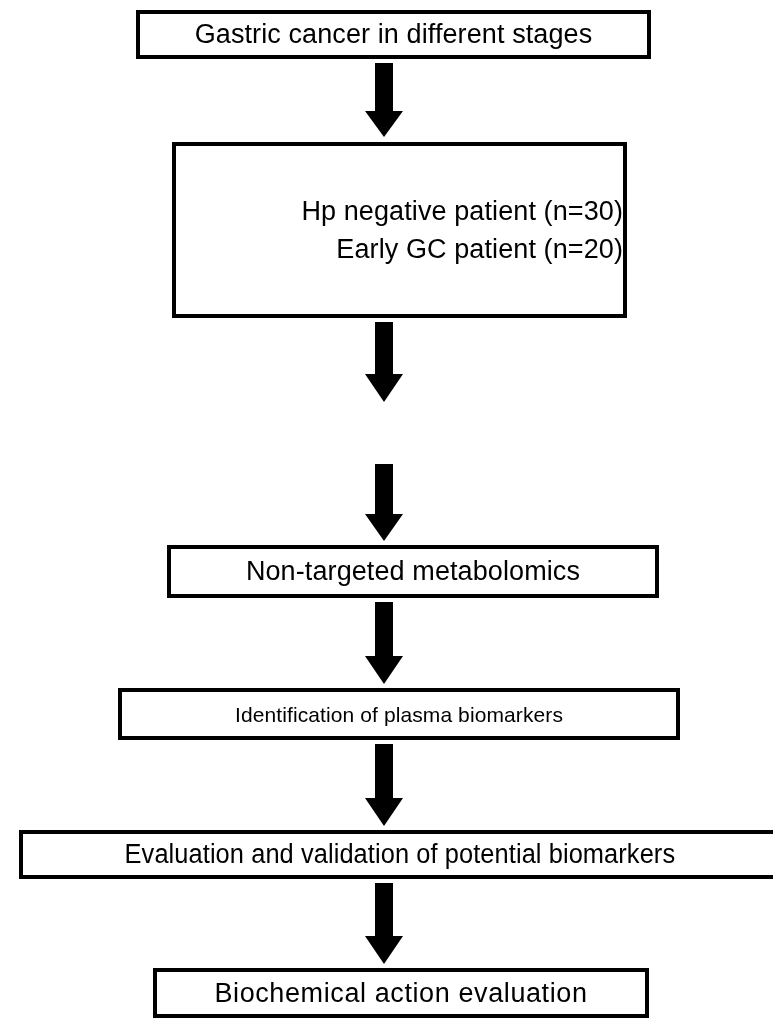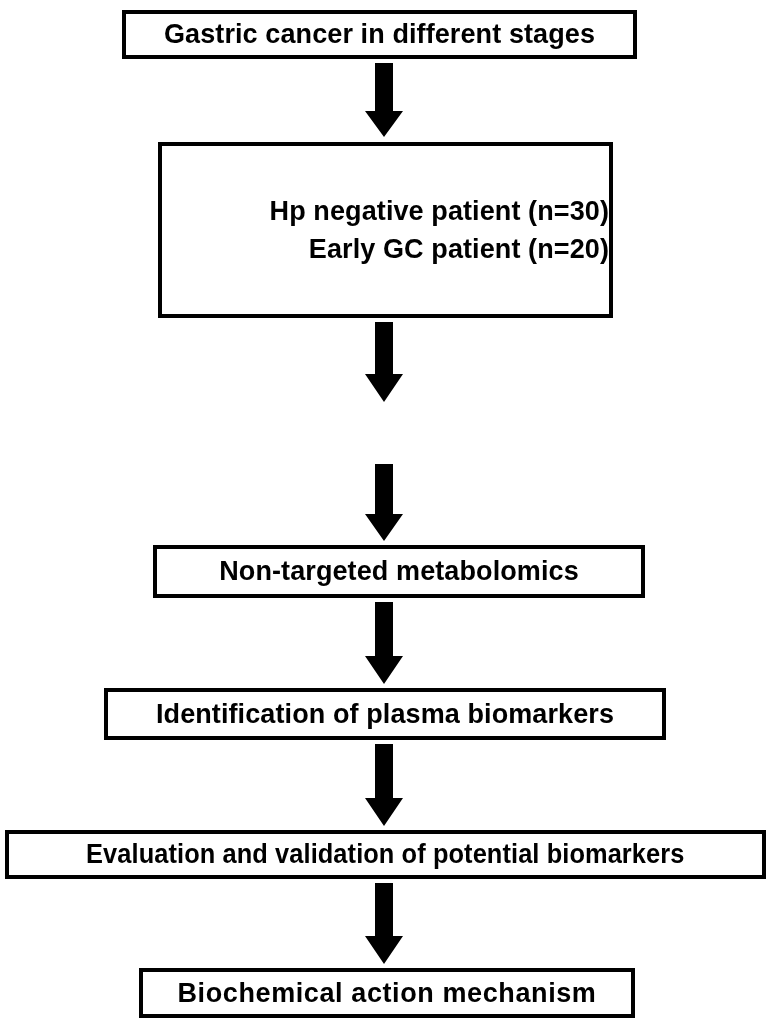--- a/index.html
+++ b/index.html
@@ -21,24 +21,25 @@
   .node {
     position: absolute;
     box-sizing: border-box;
     background: #ffffff;
     border: 4px solid #000000;
     display: flex;
     flex-direction: column;
     align-items: center;
     justify-content: center;
     color: #000000;
-    font-weight: bold;
+    font-weight: normal;
     line-height: 1.0;
     white-space: nowrap;
     letter-spacing: 0.1px;
+    margin-left: 14px;
   }
   .node .label {
     display: block;
   }
   
   #node-gastric-cancer {
     left: 122px; top: 10px; width: 515px; height: 49px;
     font-size: 27px;
   }
   #node-patient-groups {
@@ -55,21 +56,21 @@
   #node-histological-evaluation {
     left: 199px; top: 406px; width: 372px; height: 54px;
     font-size: 27px;
   }
   #node-non-targeted-metabolomics {
     left: 153px; top: 545px; width: 492px; height: 53px;
     font-size: 27px;
   }
   #node-identification-biomarkers {
     left: 104px; top: 688px; width: 562px; height: 52px;
-    font-size: 27px;
+    font-size: 21px;
   }
   #node-evaluation-validation {
     left: 5px; top: 830px; width: 761px; height: 49px;
     font-size: 27px;
   }
   #node-evaluation-validation .label {
     transform: scaleX(0.94);
   }
   #node-biochemical-mechanism {
     left: 139px; top: 968px; width: 496px; height: 50px;
@@ -153,16 +154,16 @@
     <span class="label">Evaluation and validation of potential biomarkers</span>
   </div>
 
   <div class="arrow" id="arrow-6">
     <svg viewBox="0 0 40 81" preserveAspectRatio="none" aria-hidden="true">
       <polygon points="11,0 29,0 29,53 39,53 20,81 1,53 11,53" fill="#000000"></polygon>
     </svg>
   </div>
 
   <div class="node" id="node-biochemical-mechanism">
-    <span class="label">Biochemical action mechanism</span>
+    <span class="label">Biochemical action evaluation</span>
   </div>
 
 </div>
 
 </body></html>

